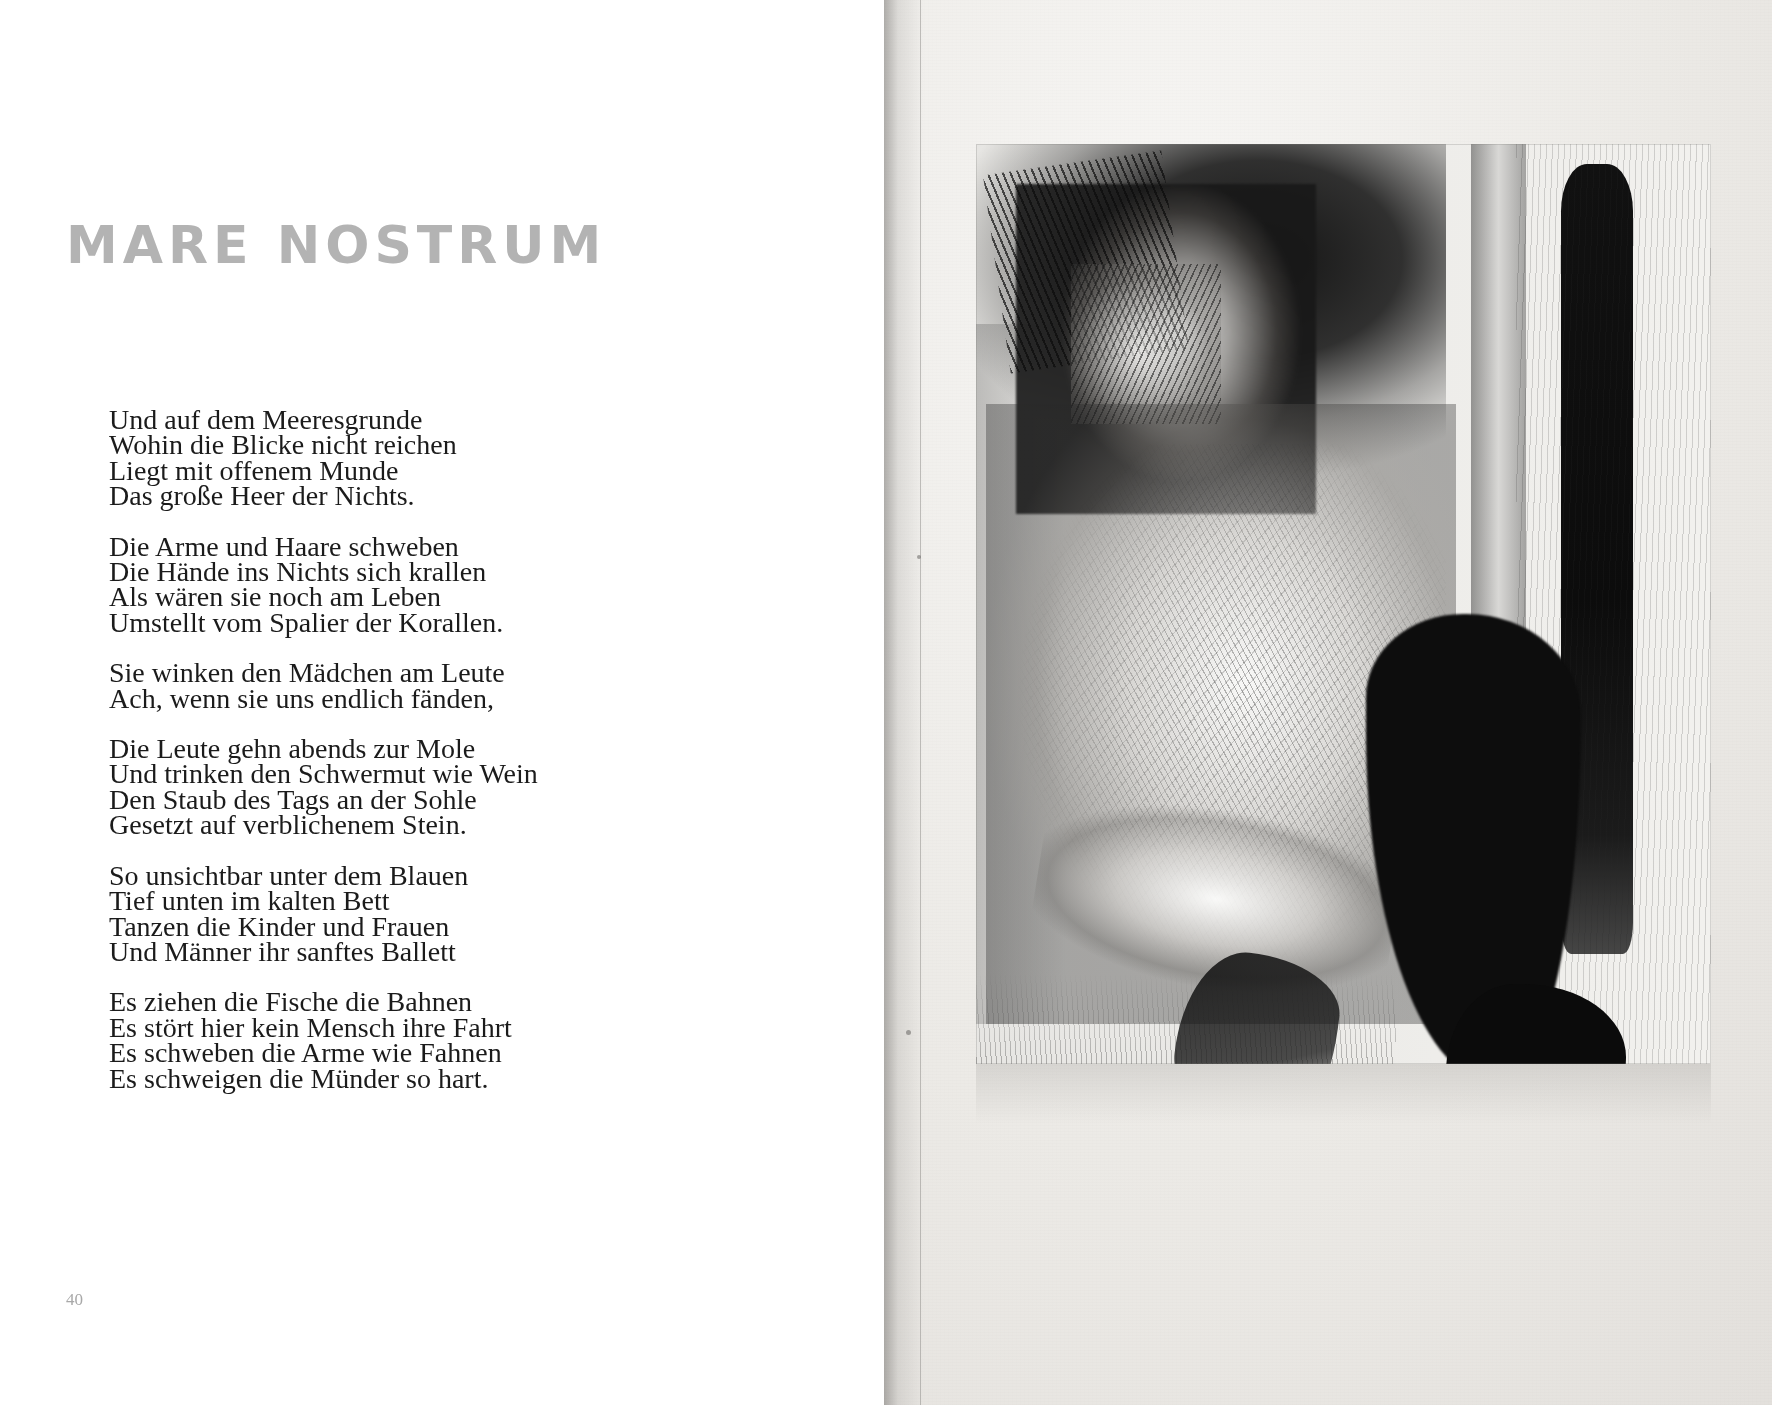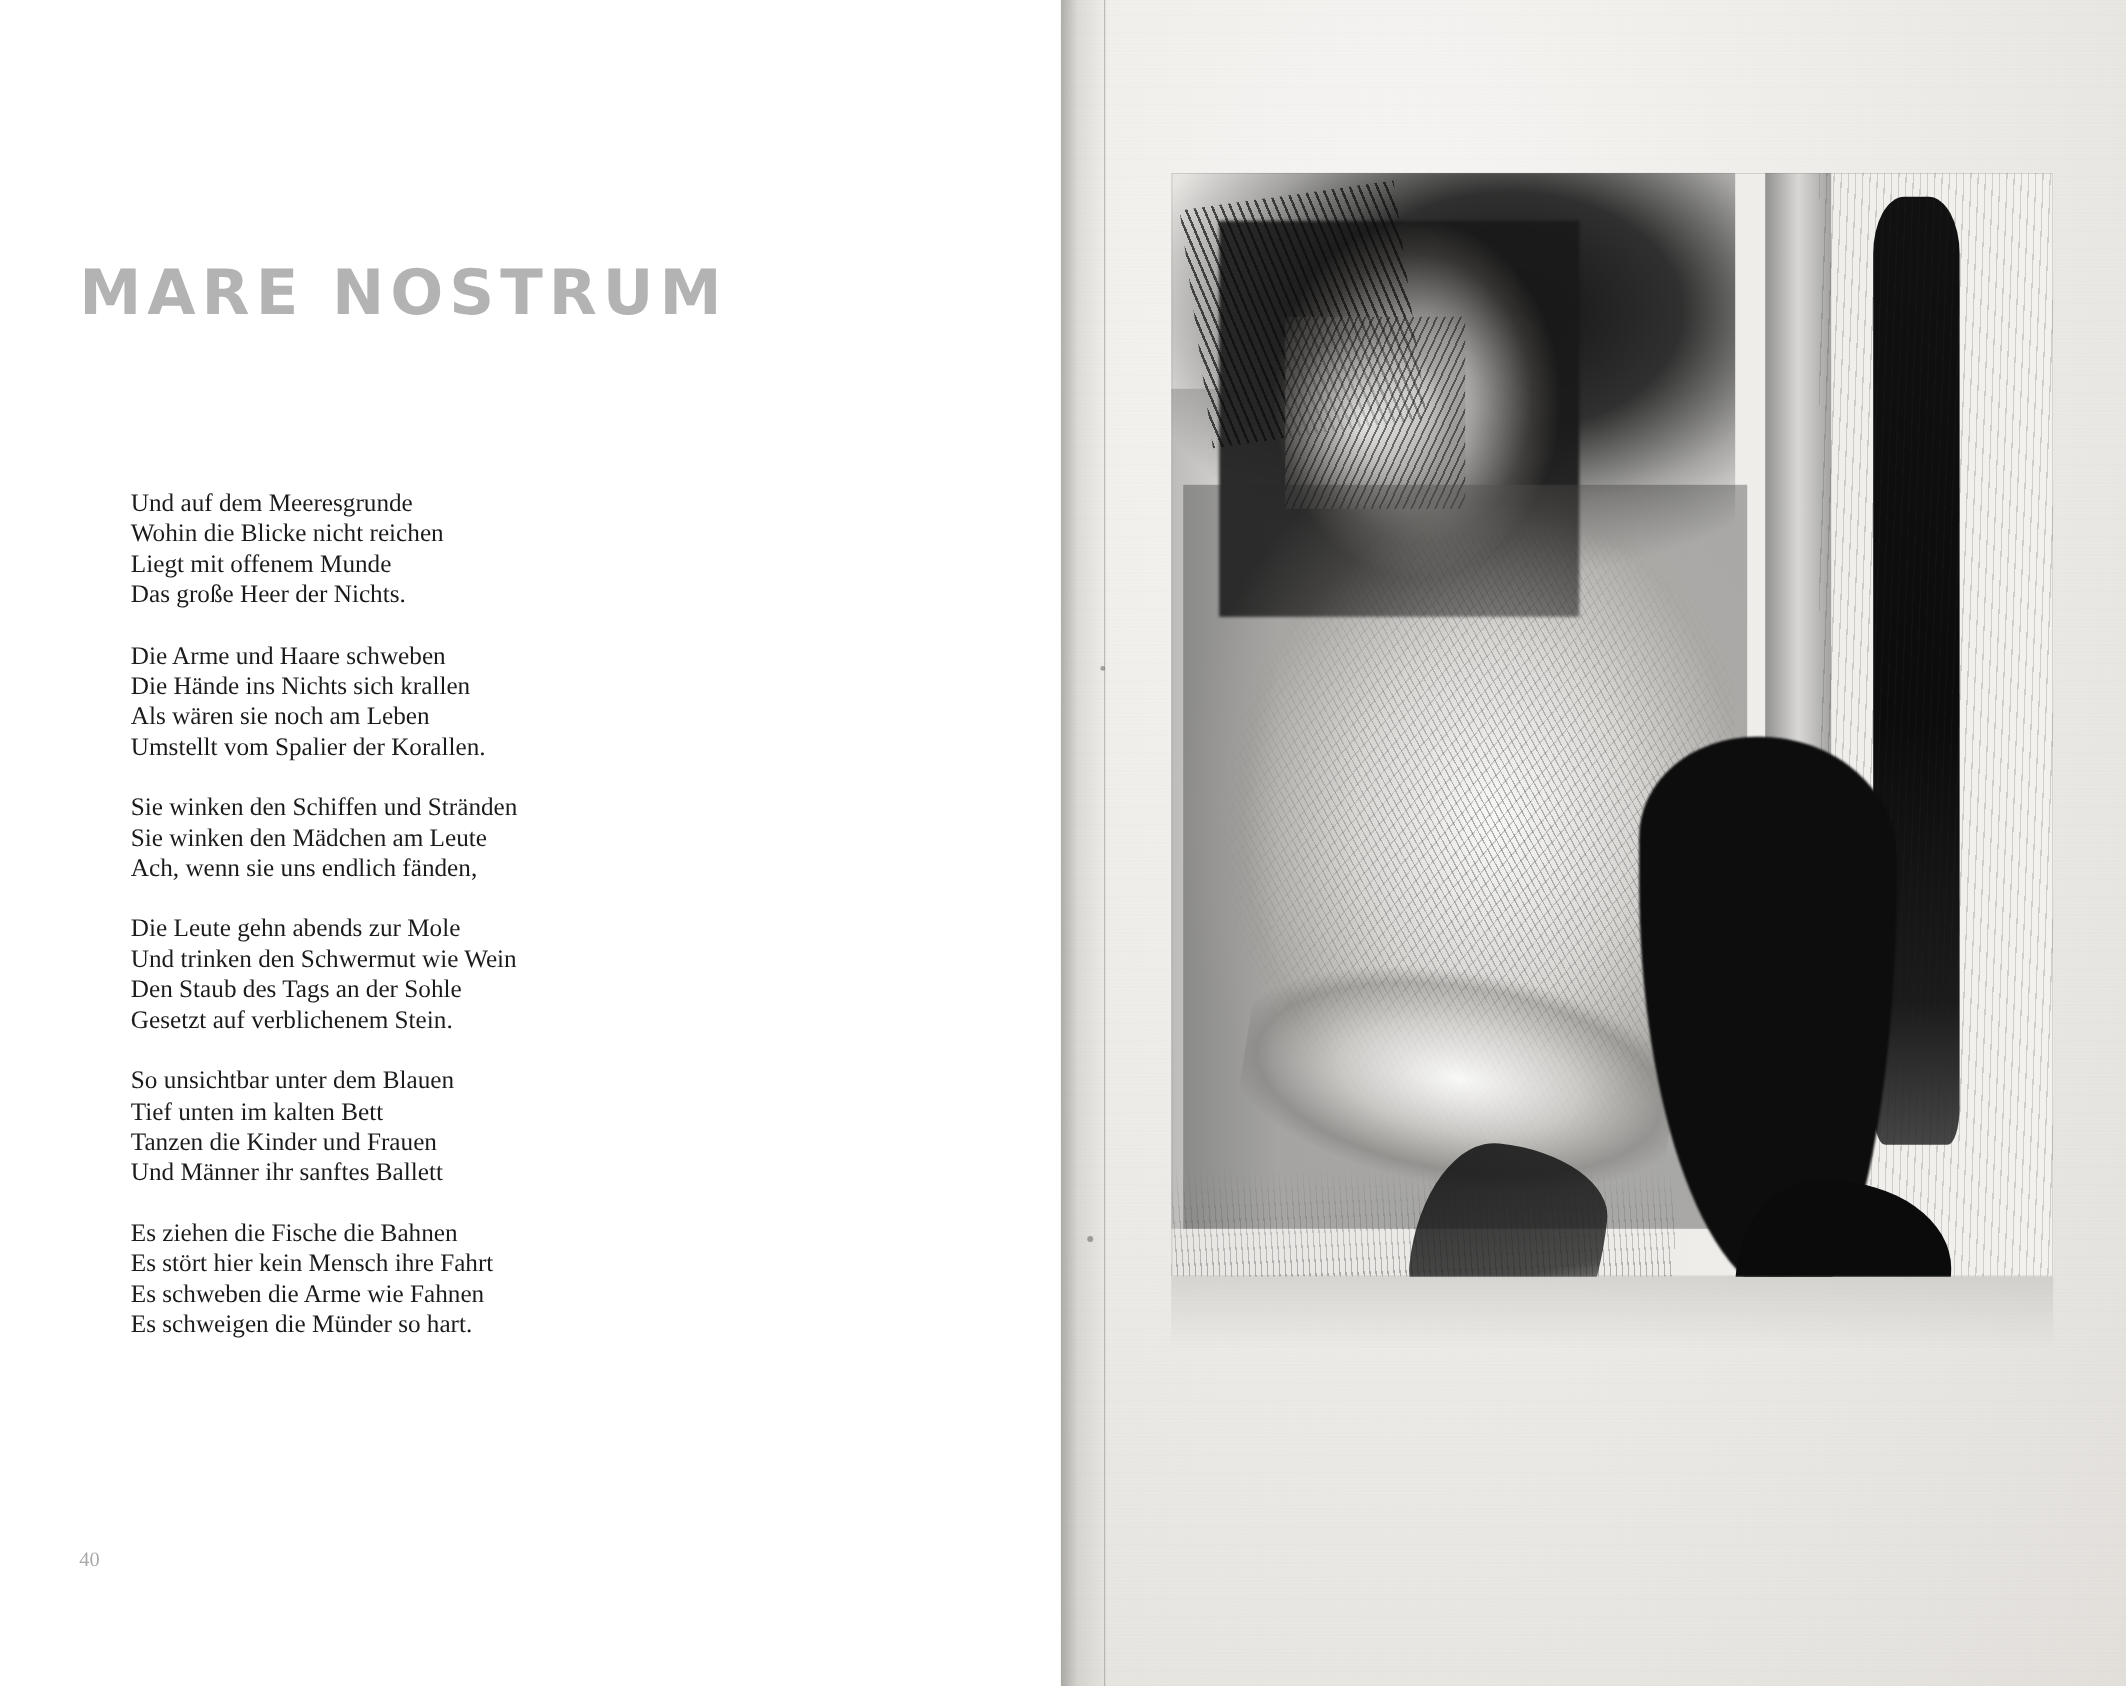--- a/index.html
+++ b/index.html
@@ -38,21 +38,21 @@
     letter-spacing: 5px;
     color: #b3b3b3;
     white-space: nowrap;
   }
   .poem-body {
     position: absolute;
     left: 65px;
     top: 407px;
     width: 420px;
     font-family: "Liberation Serif", serif;
-    font-size: 21px;
+    font-size: 28px;
     line-height: 25.4px;
     color: #1b1b1b;
   }
   .stanza {
     margin: 0 0 25px 0;
   }
   .stanza .line {
     display: block;
     white-space: nowrap;
   }
@@ -270,21 +270,20 @@
       </p>
 
       <p class="stanza">
         <span class="line">Die Arme und Haare schweben</span>
         <span class="line">Die Hände ins Nichts sich krallen</span>
         <span class="line">Als wären sie noch am Leben</span>
         <span class="line">Umstellt vom Spalier der Korallen.</span>
       </p>
 
       <p class="stanza">
-        <span class="line">Sie winken den Schiffen und Stränden</span>
         <span class="line">Sie winken den Mädchen am Leute</span>
         <span class="line">Ach, wenn sie uns endlich fänden,</span>
       </p>
 
       <p class="stanza">
         <span class="line">Die Leute gehn abends zur Mole</span>
         <span class="line">Und trinken den Schwermut wie Wein</span>
         <span class="line">Den Staub des Tags an der Sohle</span>
         <span class="line">Gesetzt auf verblichenem Stein.</span>
       </p>

